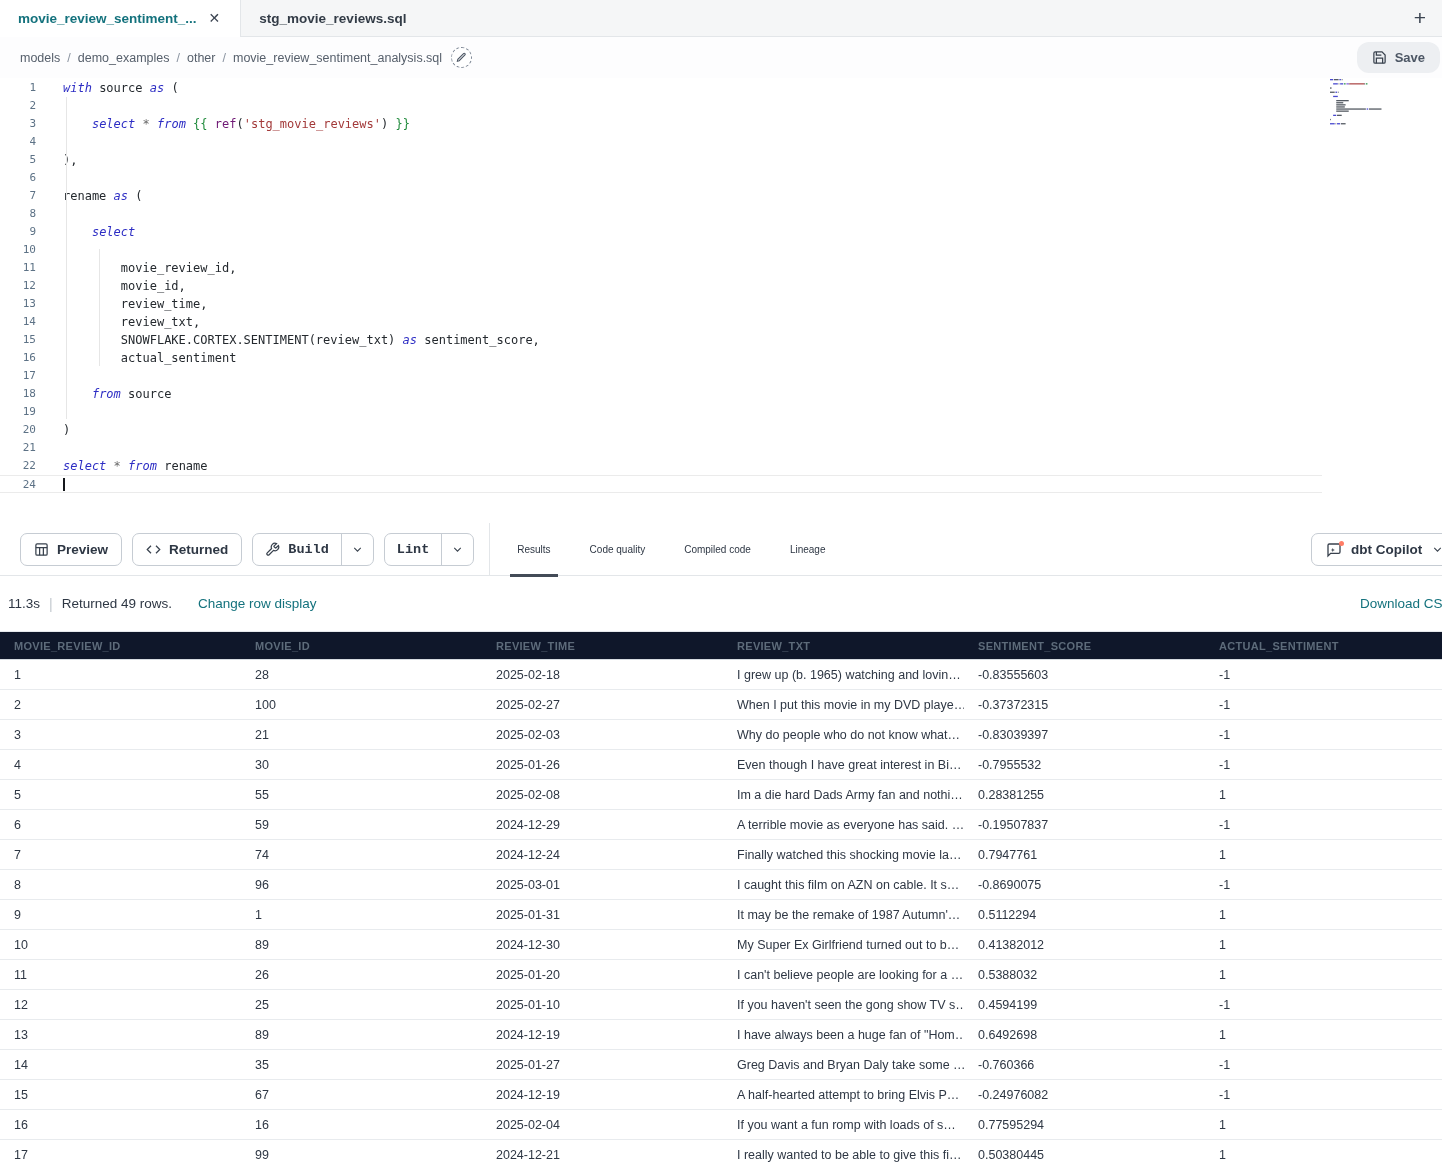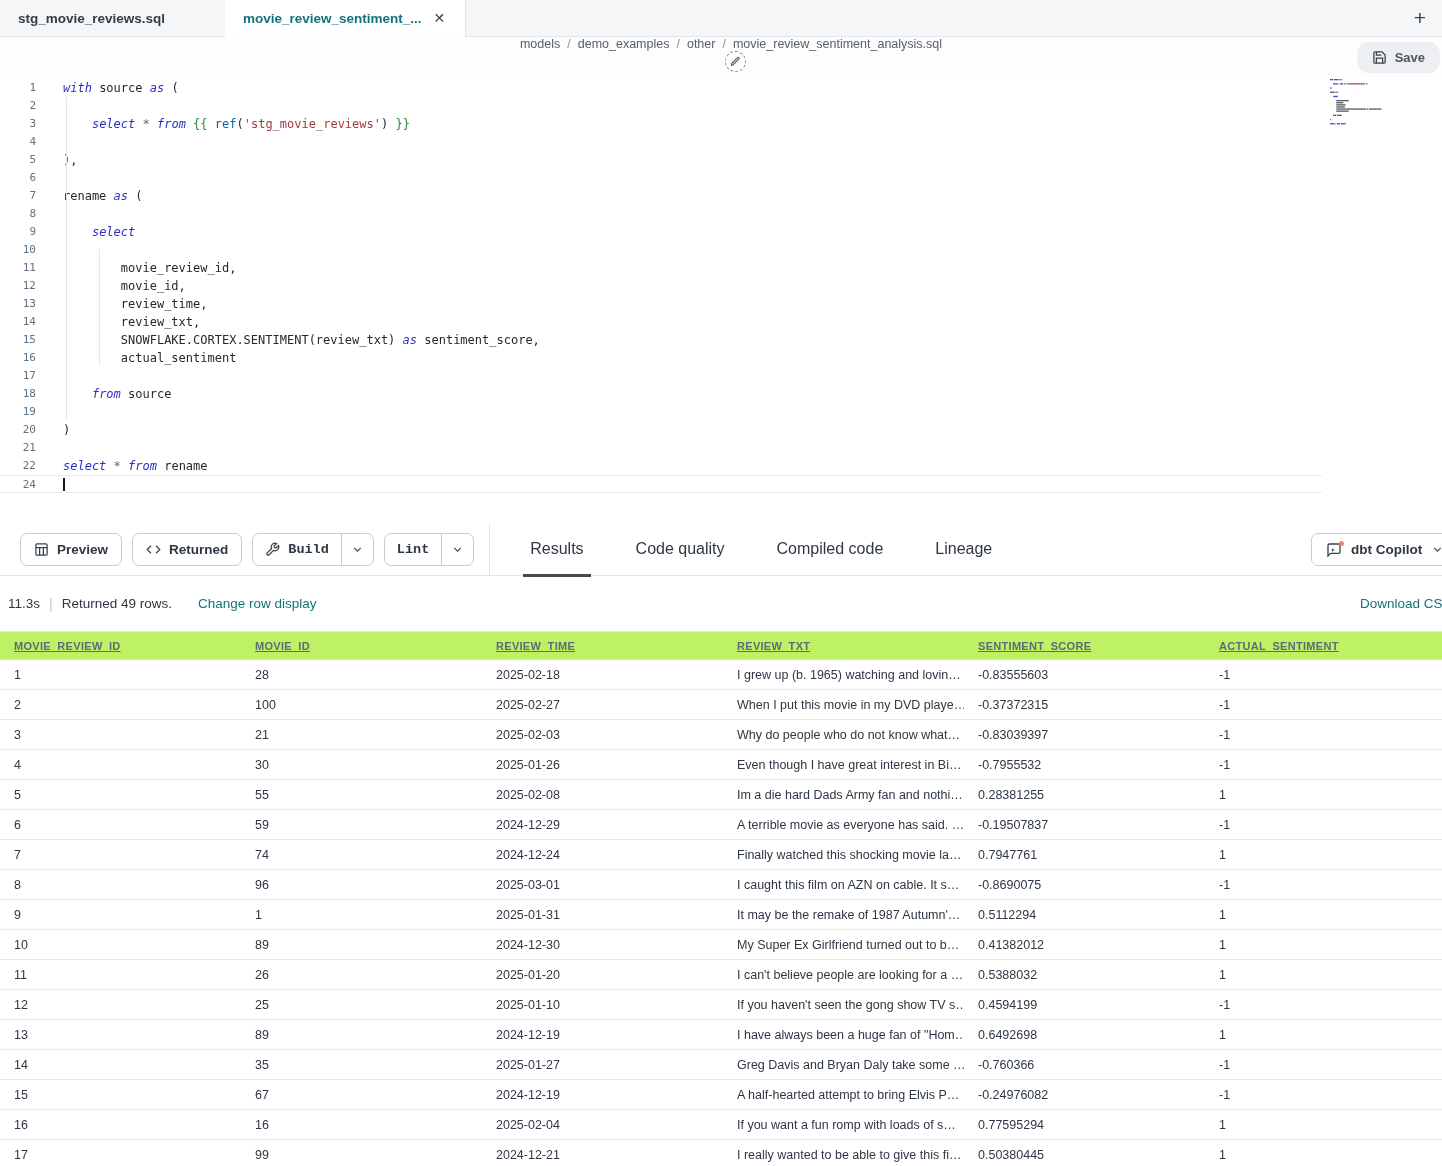--- a/index.html
+++ b/index.html
@@ -15,87 +15,87 @@
   .tab.inactive { width:225px; }
   .tab.active {
     background:#fff; color:#14727d; border-right:1px solid #e3e6e9;
     margin-bottom:-1px; padding-bottom:1px; gap:10px;
   }
   .tab-close { color:#3c4552; font-weight:400; font-size:14px; line-height:1; padding:2px; }
   .newtab { position:absolute; right:8px; top:4px; width:28px; height:28px; display:flex; align-items:center; justify-content:center;
     font-size:21px; font-weight:400; color:#3c4552; }
 
   
-  .pathbar { height:41px; display:flex; align-items:center; padding-left:20px; background:#fdfdfe; position:relative;flex-direction:column; }
+  .pathbar { height:41px; display:flex; align-items:center; padding-left:20px; background:#fdfdfe; position:relative; }
   .crumbs { display:flex; align-items:center; gap:7px; font-size:12.5px; color:#57606c; }
   .crumb-sep { color:#8b94a1; }
   .state-icon { width:21px; height:21px; margin-left:9px; border-radius:50%; border:1.3px dashed #7d8795;
     display:flex; align-items:center; justify-content:center; color:#4c5664; background:#fff; }
   .save-btn { position:absolute; right:2px; top:5px; height:31px; display:flex; align-items:center; gap:8px;
     padding:0 15px; background:#edeff2; border:none; border-radius:12px; font-size:13px; font-weight:600; color:#4c5664; }
 
   
   .editor { position:relative; height:445px; background:#fff; font-family:"DejaVu Sans Mono", monospace; padding-top:1px; }
   .code-line { display:flex; height:18px; line-height:18px; font-size:12px; white-space:pre; }
   .ln { width:36px; flex:none; text-align:right; color:#5d7286; font-size:11px; }
   .code { padding-left:27px; color:#24292e; }
   .tk-kw { color:#2d2dc4;font-style:italic; }
   .tk-pl { color:#24292e; }
   .tk-op { color:#6a6a6a; }
   .tk-jj { color:#1f8a3b; }
-  .tk-fn { color:#0369a1; }
+  .tk-fn { color:#701a75; }
   .tk-st { color:#a33a3a; }
   .cursor-line { width:1322px; border-top:1px solid #ebebeb; border-bottom:1px solid #ebebeb; }
   .caret { display:inline-block; width:2px; height:13px; background:#15181c; vertical-align:-2px; }
   .indent-guide { position:absolute; width:1px; background:#e6e6e6; }
   .minimap { position:absolute; left:1328px; top:-2px; }
 
   
   .toolbar { height:53px; border-bottom:1px solid #e3e6e9; display:flex; align-items:center; padding-left:20px; position:relative; }
   .btn, .btn-group { border:1px solid #c6ccd3; border-radius:7px; background:#fff; height:33px; margin-right:10px; }
   .btn { display:flex; align-items:center; gap:8px; padding:0 13px; font-size:13.5px; font-weight:600; color:#2e3744; }
   .btn-group { display:flex; padding:0; overflow:hidden; }
   .btn-group .seg { display:flex; align-items:center; gap:8px; padding:0 12px; font-size:13.5px; font-weight:600; color:#2e3744;font-family:Liberation Mono, monospace; }
   .btn-group .seg.caret-seg { border-left:1px solid #c6ccd3; padding:0 9px; }
   .icon { display:inline-flex; color:#39424e; }
   .vdiv { width:1px; align-self:stretch; background:#e3e6e9; margin-left:5px; }
   .rtabs { display:flex; margin-left:27px; gap:39px; }
-  .rtab { height:53px; display:flex; align-items:center; font-size:16px; color:#2e3744; position:relative; cursor:pointer;margin-left:13px; }
+  .rtab { height:53px; display:flex; align-items:center; font-size:10px; color:#2e3744; position:relative; cursor:pointer; }
   .rtab.active::after { content:""; position:absolute; left:-7px; right:-7px; bottom:-1px; height:3px; background:#434b57; }
   .copilot-btn { position:absolute; left:1311px; top:10px; height:33px; display:flex; align-items:center; gap:9px;
     padding:0 14px; border:1px solid #c6ccd3; border-radius:7px; background:#fff; font-size:13.5px; font-weight:600; color:#2e3744; width:150px; }
   .spark-dot { position:absolute; width:5px; height:5px; border-radius:50%; background:#ff7d66; top:-1px; right:-2px; }
 
   
   .metabar { height:55px; display:flex; align-items:center; padding-left:8px; font-size:13.5px; color:#2e3744; position:relative; }
   .meta-sep { color:#c3c9cf; margin:0 9px; font-size:14px; }
   .link { color:#14727d; cursor:pointer; }
   .meta-link { margin-left:26px; }
   .download-link { position:absolute; left:1360px; white-space:nowrap; }
 
   
   .results-table { width:1446px; border-collapse:collapse; table-layout:fixed; }
-  .results-table th { background:#bef264; color:#5d6b7a; font-size:11px; font-weight:700; letter-spacing:.3px;
-    text-align:left; height:28px; padding:0 0 0 14px; border-top:1px solid #e6e9ec; border-bottom:1px solid #d6dbe0;text-decoration:underline; }
+  .results-table th { background:#0f172a; color:#5d6b7a; font-size:11px; font-weight:700; letter-spacing:.3px;
+    text-align:left; height:28px; padding:0 0 0 14px; border-top:1px solid #e6e9ec; border-bottom:1px solid #d6dbe0; }
   .results-table td { height:30px; padding:0 0 0 14px; border-bottom:1px solid #e8ebee; font-size:12.5px; color:#2e3744;
     white-space:nowrap; overflow:hidden; }
   .review-cell { display:flex; align-items:center; gap:7px; }
   .expand-btn { display:inline-flex; color:#4c5664; background:none; border:none; padding:0; cursor:pointer; flex:none; }
   svg { display:block; }
 </style>
 </head>
 <body>
 
 <div class="tabbar">
-  <div class="tab inactive">
-    <span>stg_movie_reviews.sql</span>
-  </div>
   <div class="tab active">
     <span>movie_review_sentiment_...</span>
     <span class="tab-close">✕</span>
+  </div>
+  <div class="tab inactive">
+    <span>stg_movie_reviews.sql</span>
   </div>
   <div class="newtab">+</div>
 </div>
 
 <div class="pathbar">
   <div class="crumbs">
     <span>models</span>
     <span class="crumb-sep">/</span>
     <span>demo_examples</span>
     <span class="crumb-sep">/</span>

